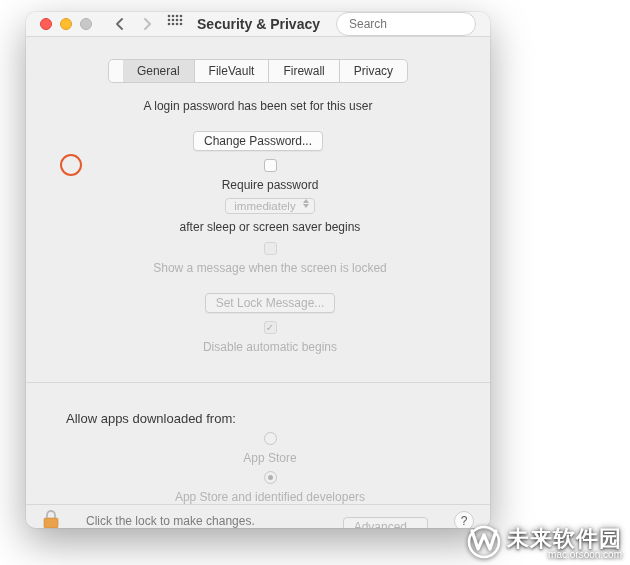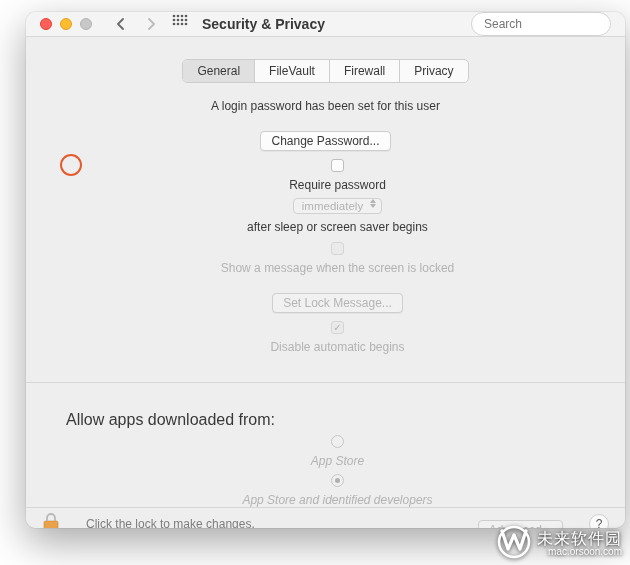--- a/index.html
+++ b/index.html
@@ -7,21 +7,21 @@
     font-family: -apple-system, "Helvetica Neue", Arial, sans-serif;
     background: #fff;
     width: 630px;
     height: 565px;
     position: relative;
   }
   .window {
     position: absolute;
     left: 26px;
     top: 12px;
-    width: 599px;
+    width: 464px;
     height: 516px;
     background: #efeeef;
     border-radius: 10px;
     box-shadow: 0 14px 40px rgba(0,0,0,0.35), 0 0 0 1px rgba(0,0,0,0.05);
     overflow: hidden;
     display: flex;
     flex-direction: column;
   }
   .titlebar {
     height: 48px;
@@ -63,20 +63,21 @@
     display: flex;
     justify-content: center;
     margin: 22px 0 16px;
   }
   .seg {
     display: flex;
     border: 1px solid #cfcecf;
     border-radius: 5px;
     overflow: hidden;
     background: #fbfafb;
+    padding-left: 14px;
   }
   .seg-item {
     padding: 4px 14px;
     font-size: 12px;
     color: #3a393a;
     border-right: 1px solid #cfcecf;
     cursor: default;
   }
   .seg-item:last-child { border-right: none; }
   .seg-item.active { background: #e1e0e1; }
@@ -112,21 +113,21 @@
     width: 13px; height: 13px;
     border: 1px solid #c8c7c8;
     border-radius: 50%;
     background: #f0eff0;
     display: inline-flex; align-items: center; justify-content: center;
   }
   .radio.selected::after {
     content: ""; width: 5px; height: 5px; border-radius: 50%; background: #b2b1b2;
   }
   .indent1 { padding-left: 24px; margin-top: 8px; }
-  .indent2 { padding-left: 24px; margin-top: 6px; font-style: italic; }
+  .indent2 { padding-left: 24px; margin-top: 6px; }
   .select {
     border: 1px solid #d2d1d2;
     border-radius: 4px;
     background: #f2f1f2;
     padding: 1px 18px 1px 8px;
     font-size: 11.5px;
     color: #b4b3b4;
     position: relative;
   }
   .select::after {
@@ -140,21 +141,21 @@
     border-bottom: 4px solid #b4b3b4;
   }
   .disabled-text { color: #b4b3b4; }
   .circle-hl {
     position: absolute;
     border: 2.5px solid #e55b2b;
     border-radius: 50%;
     pointer-events: none;
   }
   .divider { border: none; border-top: 1px solid #d8d7d8; margin: 28px -40px; }
-  .section-title { font-size: 16px; color: #3a393a; margin-bottom: 6px; }
+  .section-title { font-size: 13px; color: #3a393a; margin-bottom: 6px; }
   .footer {
     height: 50px;
     border-top: 1px solid #d8d7d8;
     background: #efeeef;
     display: flex;
     align-items: center;
     padding: 0 16px;
     gap: 26px;
     font-size: 12px;
     color: #7d7c7d;
@@ -167,21 +168,21 @@
     font-size: 12px; color: #5b5a5b;
   }
   .watermark {
     position: absolute; right: 8px; bottom: 2px;
     color: #fff; text-align: right;
     text-shadow: 0 1px 3px rgba(0,0,0,0.7), 0 0 6px rgba(0,0,0,0.6);
     display: flex; align-items: center; gap: 6px;
   }
   .wm-logo svg { filter: drop-shadow(0 1px 2px rgba(0,0,0,0.6)); }
   .wm-text { display: flex; flex-direction: column; line-height: 1; }
-  .wm-main { font-size: 16px; font-weight: 400; letter-spacing: 1px; }
+  .wm-main { font-size: 22px; font-weight: 700; letter-spacing: 1px; }
   .wm-sub { font-size: 10px; opacity: 0.95; }
 </style>
 </head>
 <body>
 
 <div class="window">
 
   <div class="titlebar">
     <div class="traffic">
       <div class="tl red"></div>

